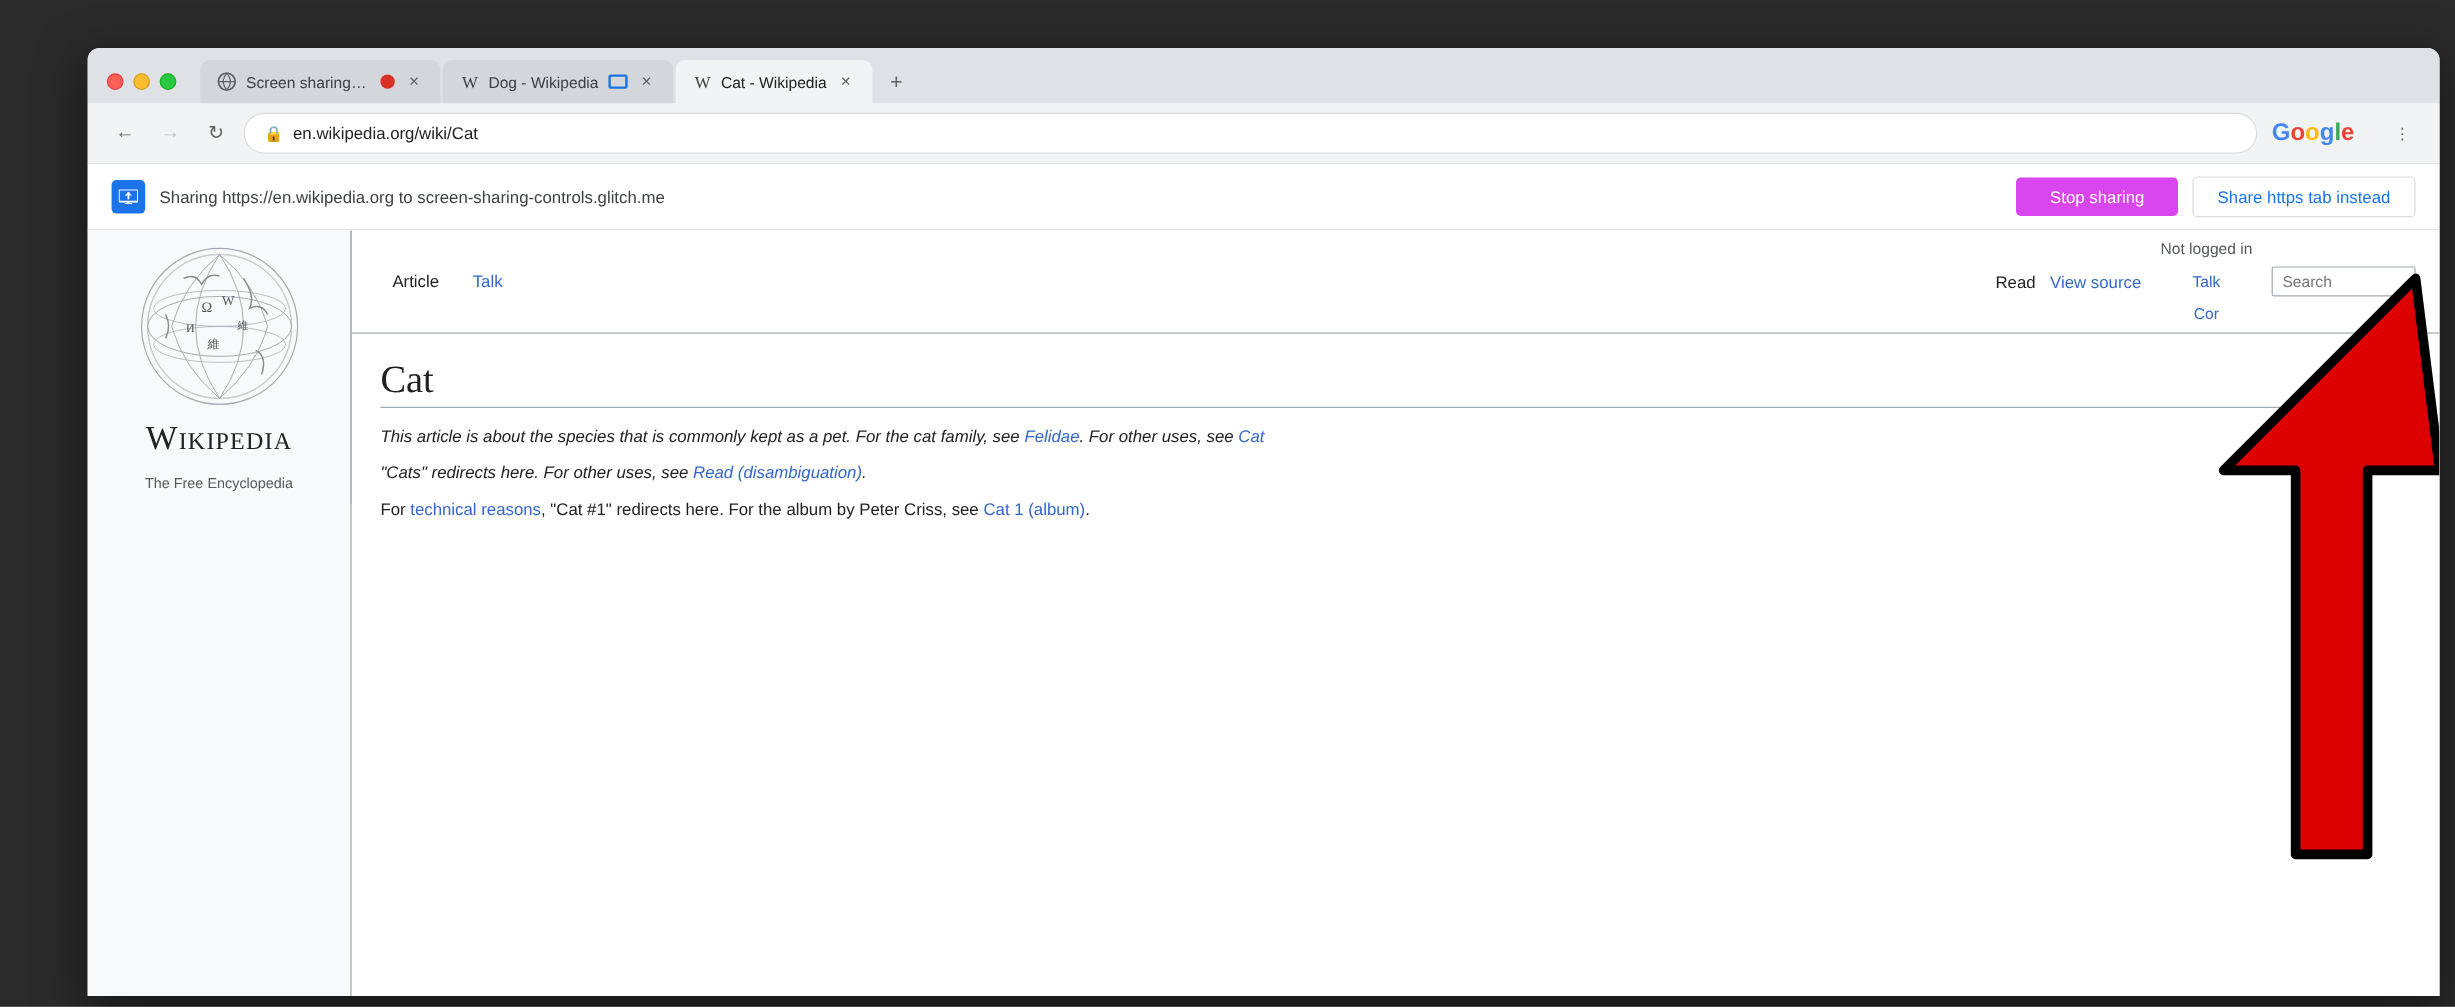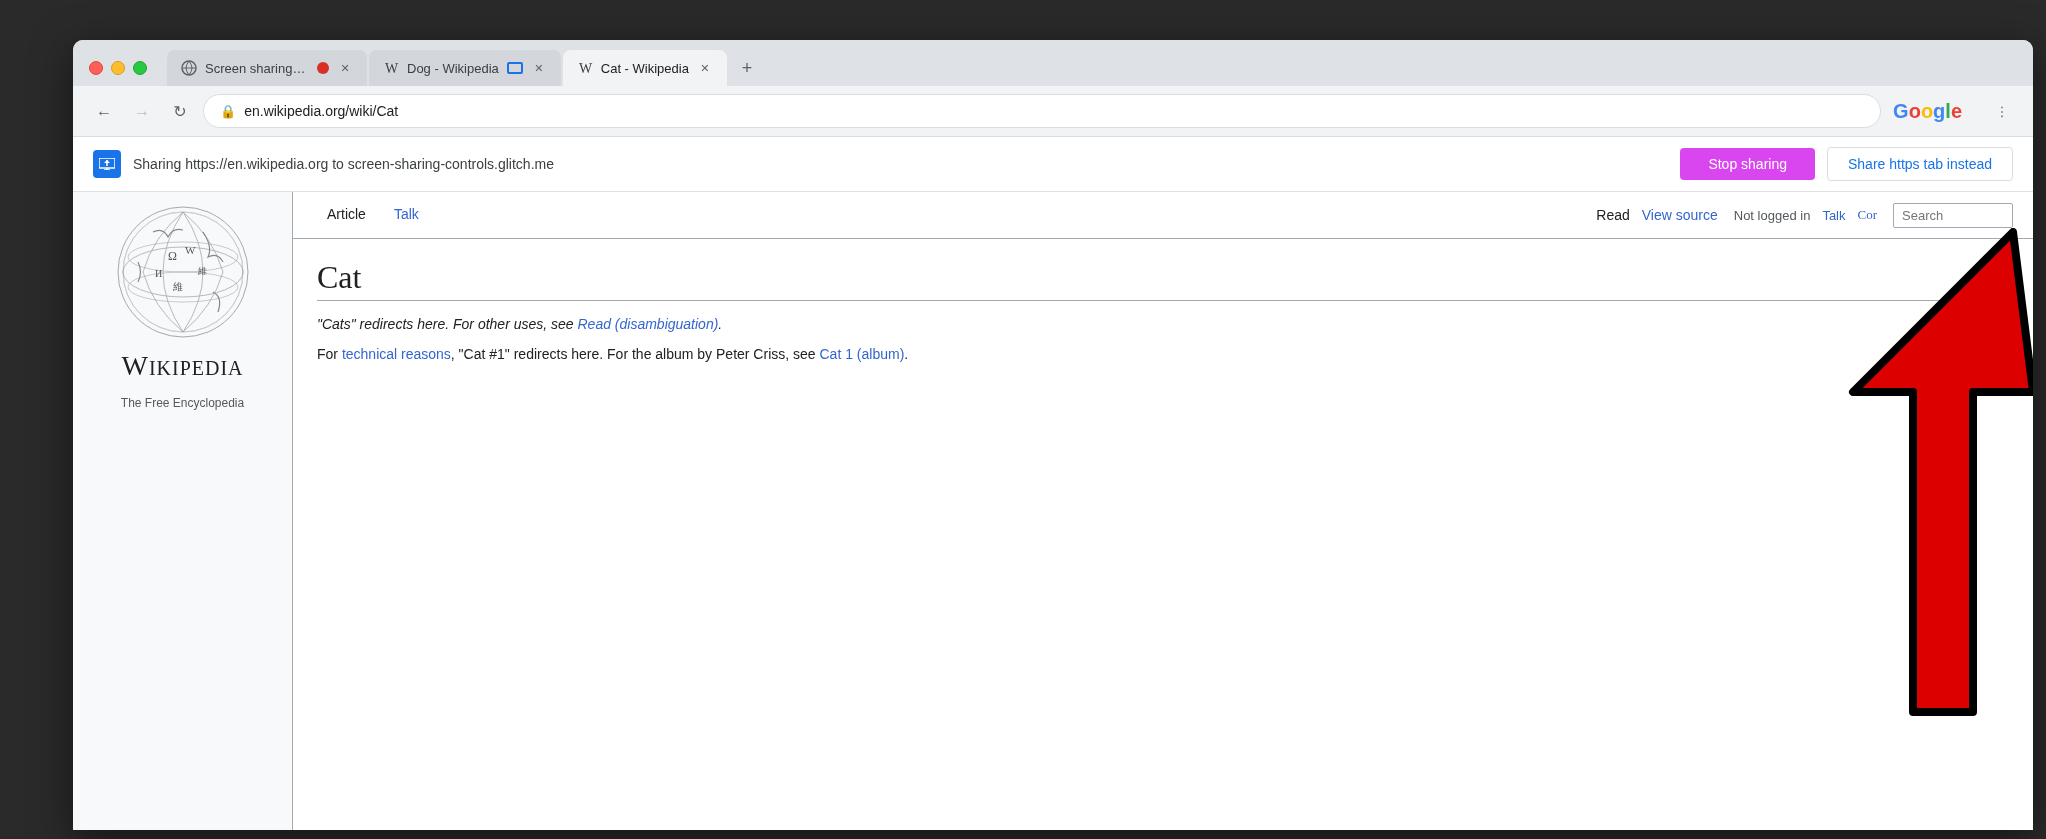--- a/index.html
+++ b/index.html
@@ -417,38 +417,38 @@
       line-height: 1.6;
       color: #202122;
       font-style: normal;
     }
 
     .wiki-top-right-info {
       display: flex;
       gap: 12px;
       align-items: center;
       font-size: 13px;
+      flex-direction: column;
     }
 
     .wiki-not-logged {
       color: #54595d;
       font-size: 13px;
     }
 
     .wiki-talk-link {
       color: #3366cc;
       font-size: 13px;
       cursor: pointer;
     }
 
     .wiki-cor-text {
       color: #3366cc;
       font-size: 13px;
       cursor: pointer;
-      font-family: Liberation Serif, serif;
     }
 
     
     .red-arrow-overlay {
       position: absolute;
       right: 0;
       top: 0;
       width: 600px;
       height: 550px;
       pointer-events: none;
@@ -600,20 +600,23 @@
             <span class="wiki-talk-link">Talk</span>
             <span class="wiki-cor-text">Cor</span>
           </div>
           <input class="wiki-search-box" type="text" placeholder="Search" style="">
         </div>
       </div>
 
       <div class="wiki-article">
         <h1 class="wiki-article-title">Cat</h1>
 
+        <p class="wiki-article-text">
+          This article is about the species that is commonly kept as a pet. For the cat family, see <a class="wiki-link">Felidae</a>. For other uses, see <a class="wiki-link">Cat</a>
+        </p>
         <p class="wiki-article-text" style="margin-top:8px;">
           "Cats" redirects here. For other uses, see <a class="wiki-link">Read (disambiguation)</a>.
         </p>
         <p class="wiki-article-text-normal" style="margin-top:8px;">
           For <a class="wiki-link">technical reasons</a>, "Cat #1" redirects here. For the album by Peter Criss, see <a class="wiki-link">Cat 1 (album)</a>.
         </p>
       </div>
     </div>
 
     <svg class="red-arrow-overlay" viewBox="0 0 600 550" xmlns="http://www.w3.org/2000/svg">

